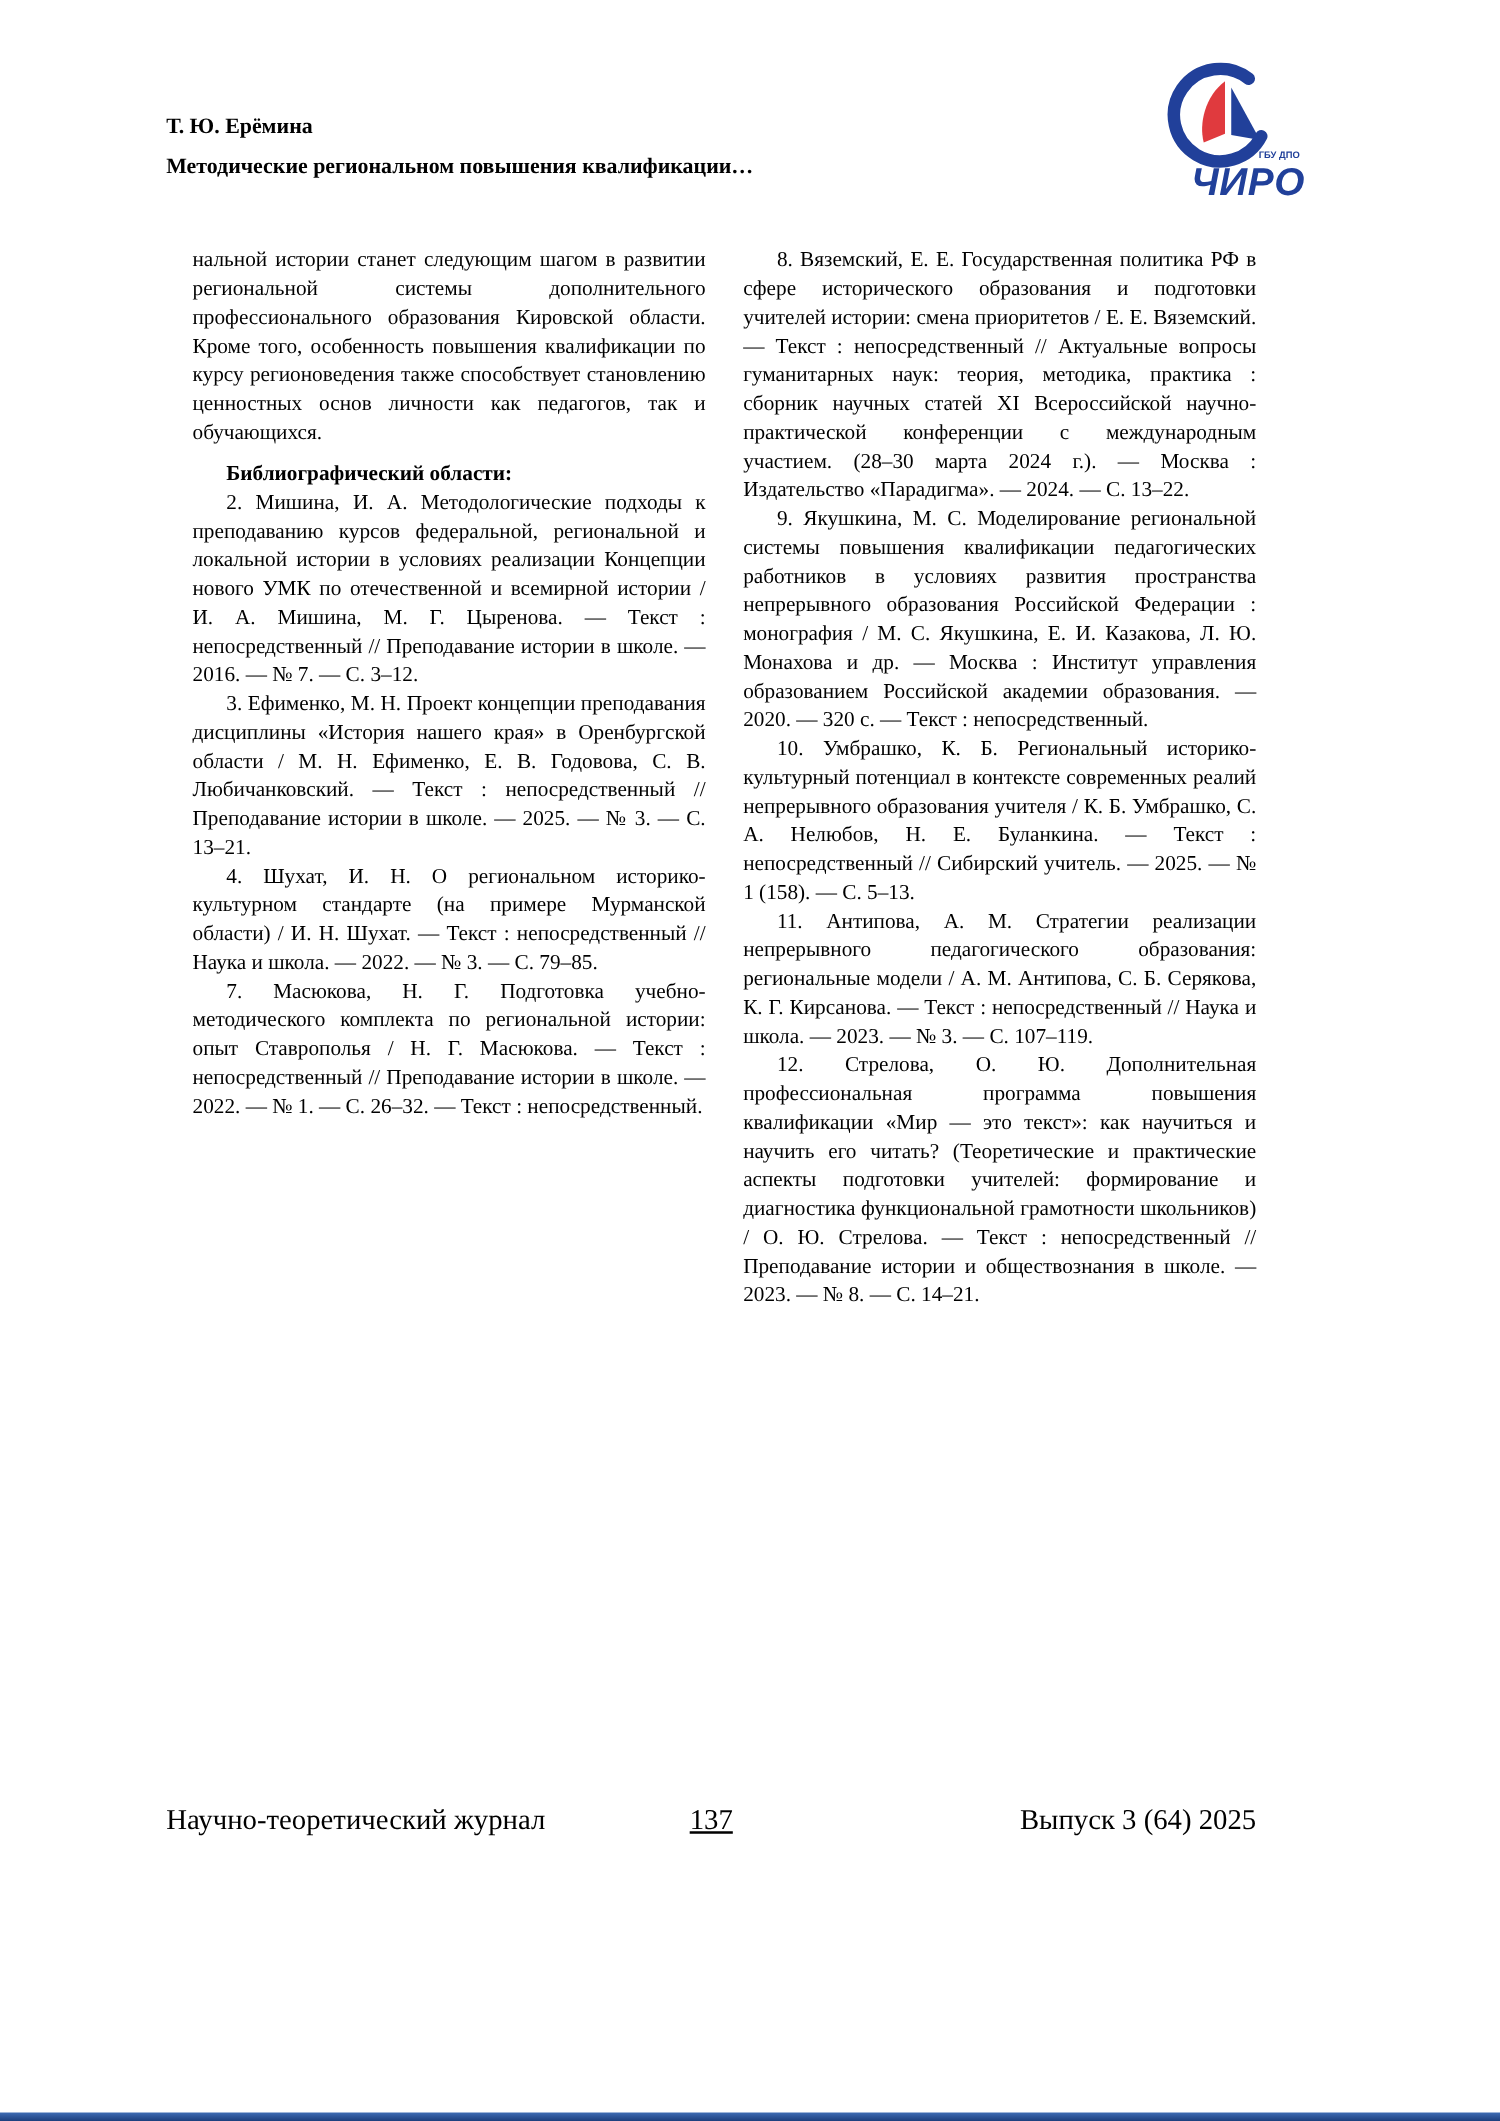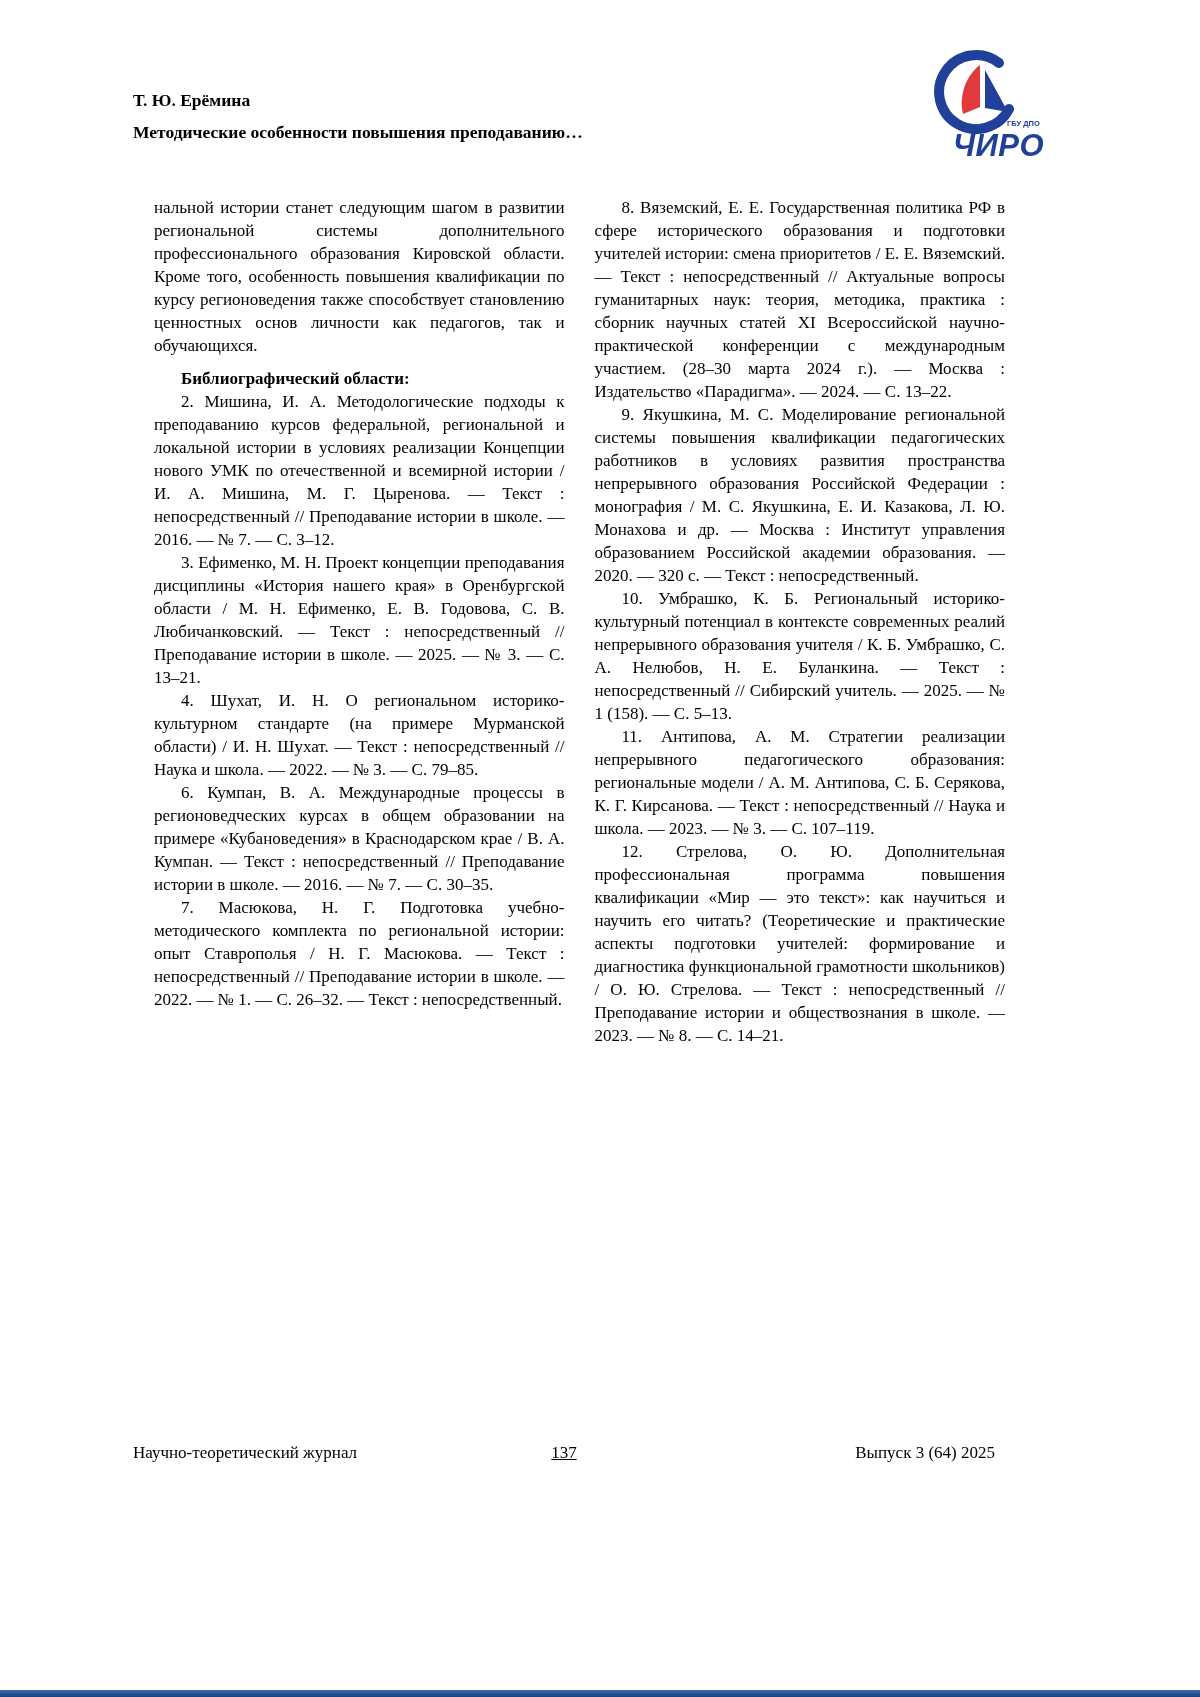--- a/index.html
+++ b/index.html
@@ -62,23 +62,23 @@
   .col p { text-indent: 27px; }
   p.noindent { text-indent: 0; }
   .bib-heading {
     font-weight: bold;
     margin-top: 10px;
   }
   
   .page-footer {
     position: absolute;
     left: 133px;
-    right: 205px;
+    right: 195px;
     top: 1443px;
-    font-size: 17px;
+    font-size: 23px;
     display: flex;
     justify-content: space-between;
   }
   .page-footer .page-num {
     position: absolute;
     left: 50%;
     transform: translateX(-50%);
     text-decoration: underline;
   }
   .bottom-bar {
@@ -90,42 +90,41 @@
     background: linear-gradient(to bottom, #3e6cb4, #1c3e7c);
   }
 </style>
 </head>
 <body>
 
 <div class="page">
 
   <header class="page-header">
     <div class="author">Т. Ю. Ерёмина</div>
-    <div class="running-title">Методические особенности повышения преподаванию…</div>
+    <div class="running-title">Методические региональном повышения квалификации…</div>
 
     <div class="logo">
       <svg width="134" height="116" viewBox="0 0 134 116">
         <path d="M80 13 A37 37 0 1 0 90 59" fill="none" stroke="#21409a" stroke-width="10" stroke-linecap="round"></path>
         <path d="M61 15 C45 27 40 49 44 64 L61 57 Z" fill="#e03a3e"></path>
         <path d="M66 20 L66 58 L89 62 Z" fill="#21409a"></path>
         <text x="88" y="76" class="logo-small-text" fill="#21409a">ГБУ ДПО</text>
         <text x="34" y="106" class="logo-big-text" fill="#21409a">ЧИРО</text>
       </svg>
     </div>
   </header>
 
   <main class="columns">
 
     <section class="col">
       <p class="noindent">нальной истории станет следующим шагом в развитии региональной системы дополнительного профессионального образования Кировской области. Кроме того, особенность повышения квалификации по курсу регионоведения также способствует становлению ценностных основ личности как педагогов, так и обучающихся.</p>
       <p class="bib-heading">Библиографический области:</p>
       <p class="ref">2. Мишина, И. А. Методологические подходы к преподаванию курсов федеральной, региональной и локальной истории в условиях реализации Концепции нового УМК по отечественной и всемирной истории / И. А. Мишина, М. Г. Цыренова. — Текст : непосредственный // Преподавание истории в школе. — 2016. — № 7. — С. 3–12.</p>
       <p class="ref">3. Ефименко, М. Н. Проект концепции преподавания дисциплины «История нашего края» в Оренбургской области / М. Н. Ефименко, Е. В. Годовова, С. В. Любичанковский. — Текст : непосредственный // Преподавание истории в школе. — 2025. — № 3. — С. 13–21.</p>
       <p class="ref">4. Шухат, И. Н. О региональном историко-культурном стандарте (на примере Мурманской области) / И. Н. Шухат. — Текст : непосредственный // Наука и школа. — 2022. — № 3. — С. 79–85.</p>
-      <p class="ref">6. Кумпан, В. А. Международные процессы в регионоведческих курсах в общем образовании на примере «Кубановедения» в Краснодарском крае / В. А. Кумпан. — Текст : непосредственный // Преподавание истории в школе. — 2016. — № 7. — С. 30–35.</p>
       <p class="ref">7. Масюкова, Н. Г. Подготовка учебно-методического комплекта по региональной истории: опыт Ставрополья / Н. Г. Масюкова. — Текст : непосредственный // Преподавание истории в школе. — 2022. — № 1. — С. 26–32. — Текст : непосредственный.</p>
     </section>
 
     <section class="col">
       <p class="ref">8. Вяземский, Е. Е. Государственная политика РФ в сфере исторического образования и подготовки учителей истории: смена приоритетов / Е. Е. Вяземский. — Текст : непосредственный // Актуальные вопросы гуманитарных наук: теория, методика, практика : сборник научных статей XI Всероссийской научно-практической конференции с международным участием. (28–30 марта 2024 г.). — Москва : Издательство «Парадигма». — 2024. — С. 13–22.</p>
       <p class="ref">9. Якушкина, М. С. Моделирование региональной системы повышения квалификации педагогических работников в условиях развития пространства непрерывного образования Российской Федерации : монография / М. С. Якушкина, Е. И. Казакова, Л. Ю. Монахова и др. — Москва : Институт управления образованием Российской академии образования. — 2020. — 320 с. — Текст : непосредственный.</p>
       <p class="ref">10. Умбрашко, К. Б. Региональный историко-культурный потенциал в контексте современных реалий непрерывного образования учителя / К. Б. Умбрашко, С. А. Нелюбов, Н. Е. Буланкина. — Текст : непосредственный // Сибирский учитель. — 2025. — № 1 (158). — С. 5–13.</p>
       <p class="ref">11. Антипова, А. М. Стратегии реализации непрерывного педагогического образования: региональные модели / А. М. Антипова, С. Б. Серякова, К. Г. Кирсанова. — Текст : непосредственный // Наука и школа. — 2023. — № 3. — С. 107–119.</p>
       <p class="ref">12. Стрелова, О. Ю. Дополнительная профессиональная программа повышения квалификации «Мир — это текст»: как научиться и научить его читать? (Теоретические и практические аспекты подготовки учителей: формирование и диагностика функциональной грамотности школьников) / О. Ю. Стрелова. — Текст : непосредственный // Преподавание истории и обществознания в школе. — 2023. — № 8. — С. 14–21.</p>
     </section>

